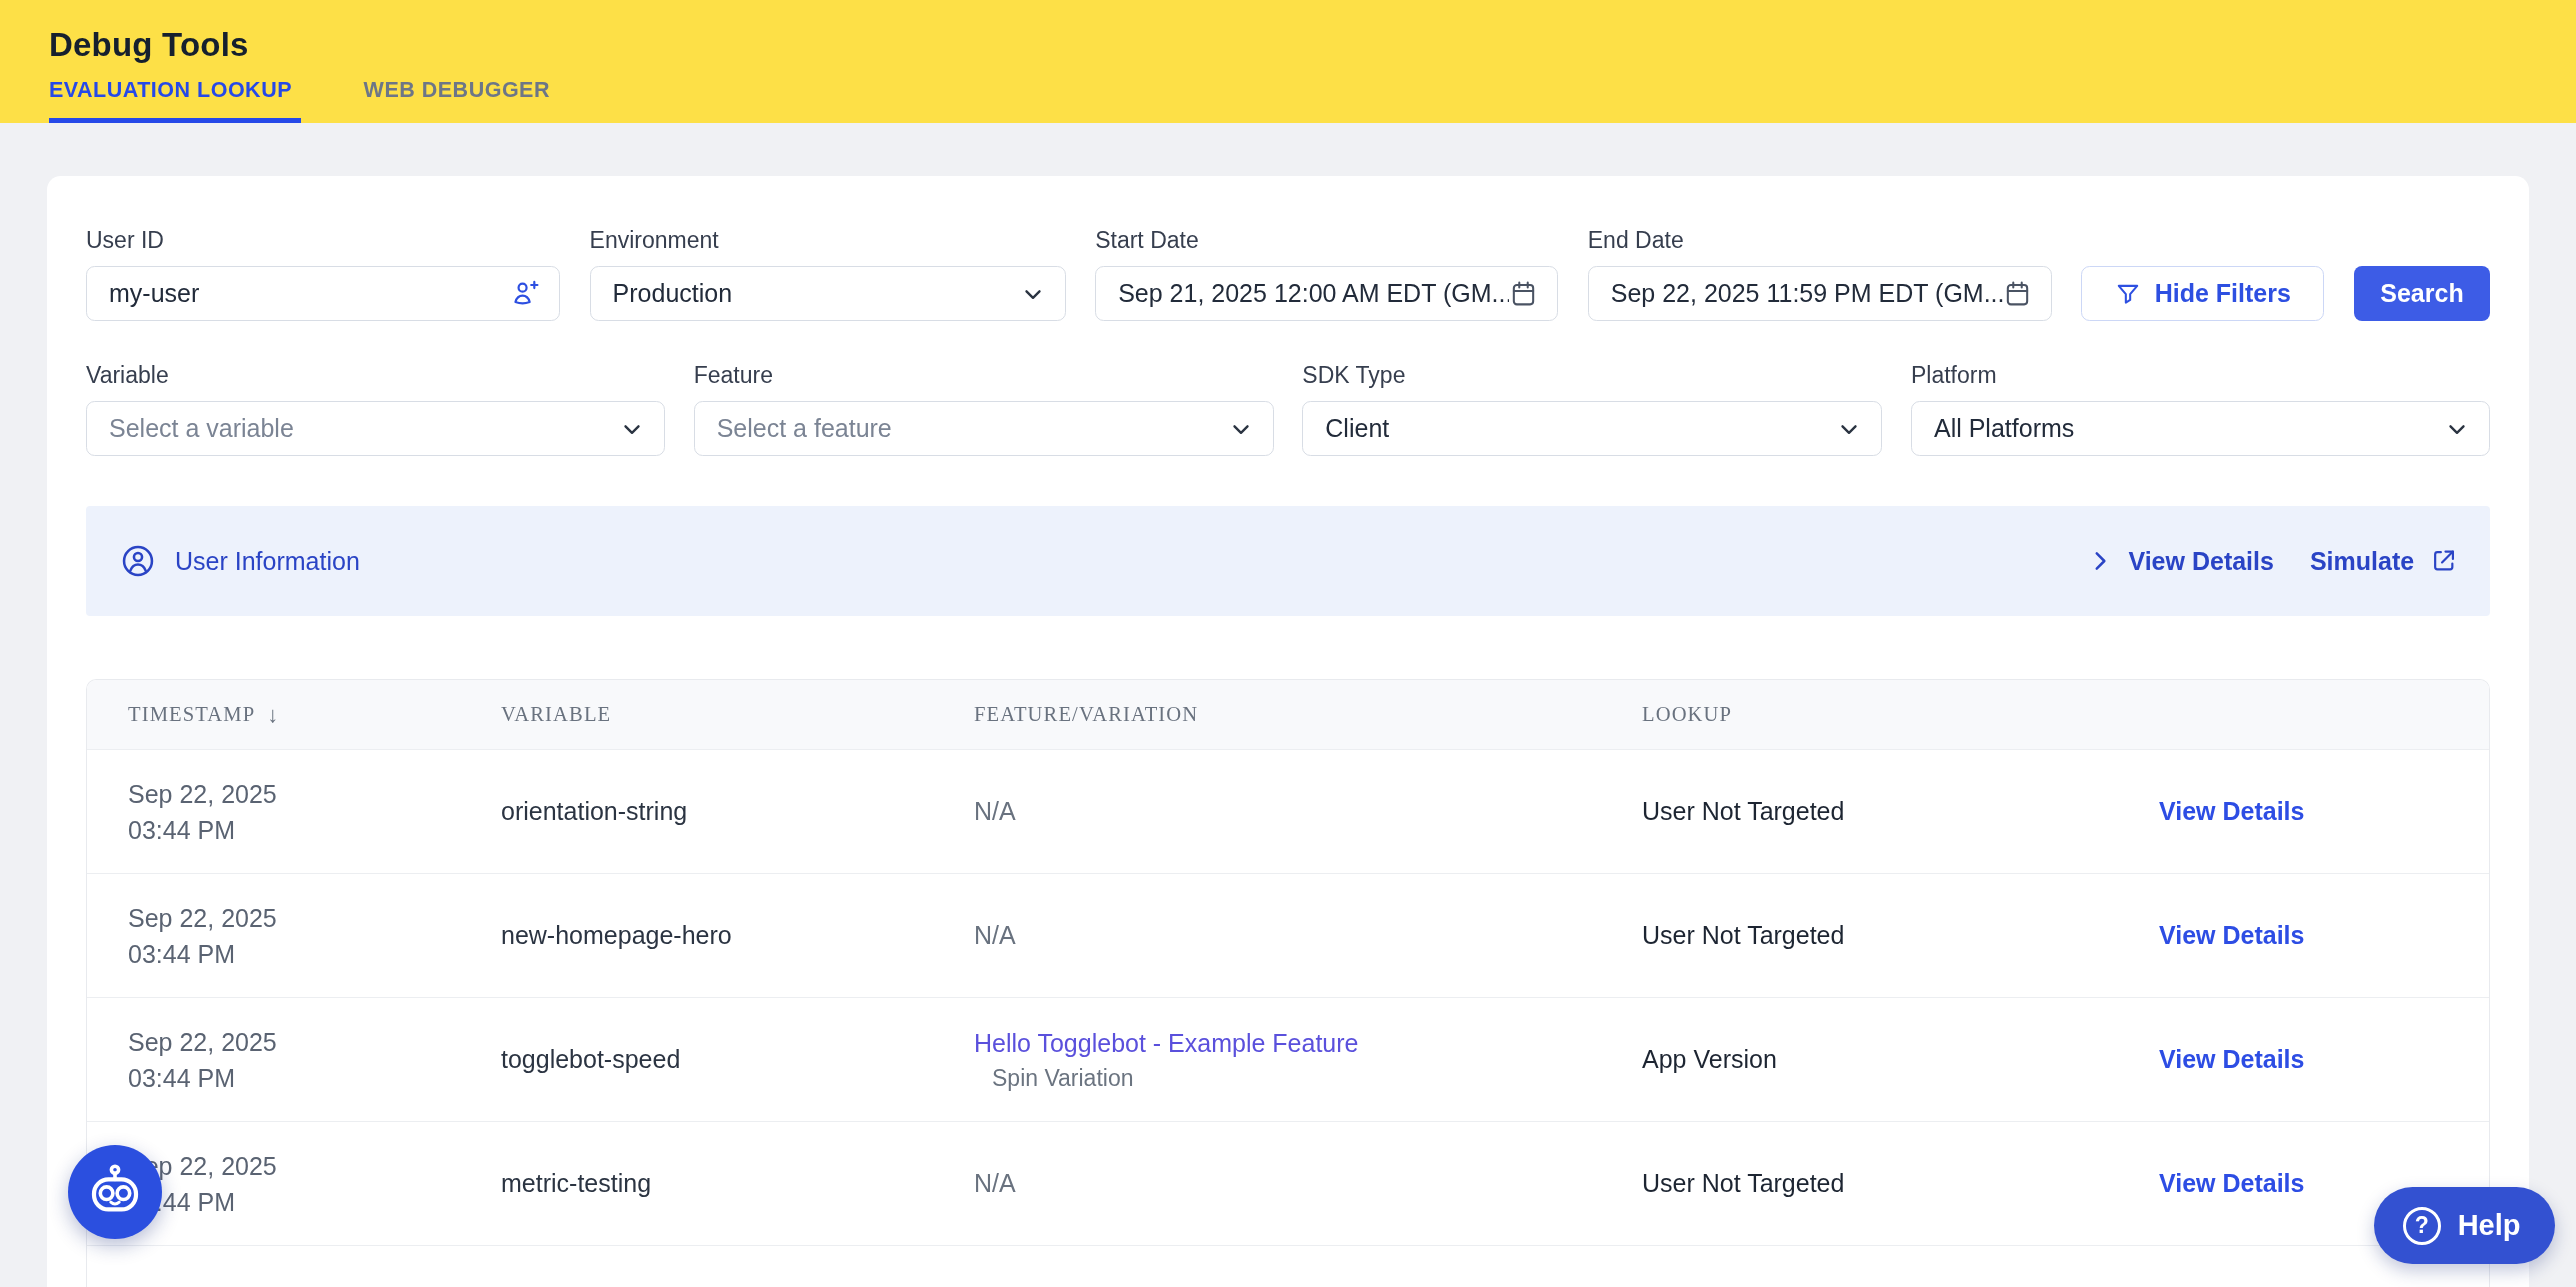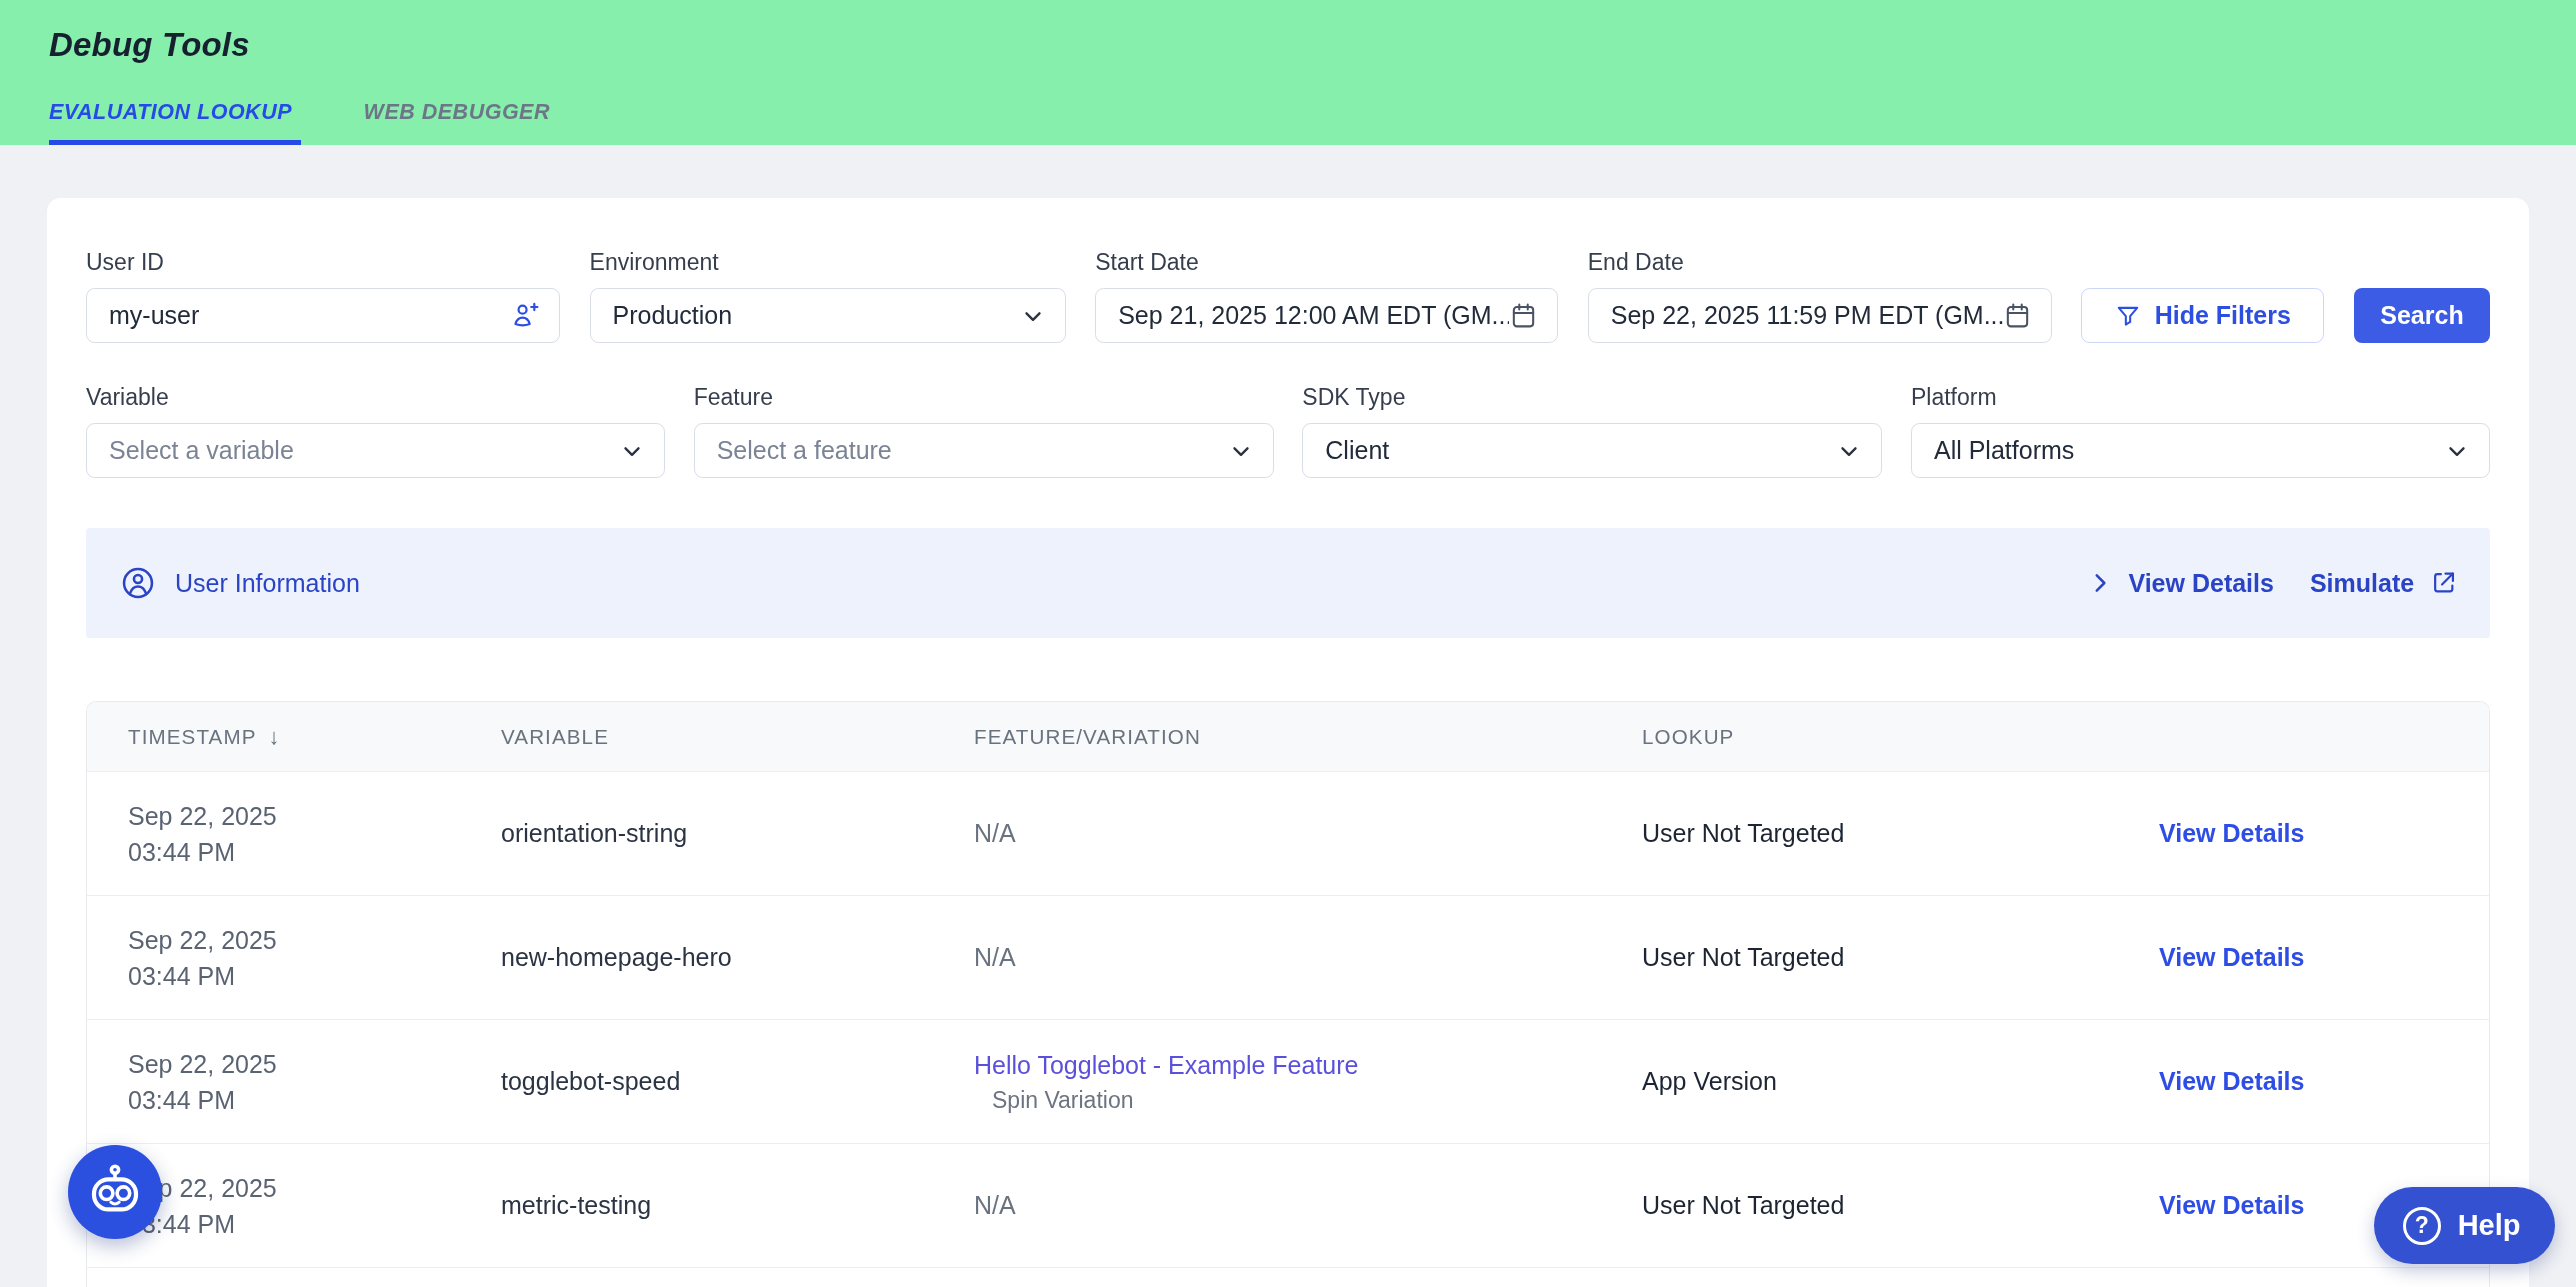--- a/index.html
+++ b/index.html
@@ -2,21 +2,21 @@
 <html style="font-size:13.7px"><head>
 <meta charset="utf-8">
 <style>
   * { box-sizing: border-box; margin: 0; padding: 0; }
   html,body { width:2576px; height:1287px; overflow:hidden; }
   body {
     font-family:"Liberation Sans","DejaVu Sans",sans-serif;
     background:#f0f1f4; color:#222b3a;
   }
   
-  .app-header { background:#86efac; height:145px; position:relative;font-style:italic; }
+  .app-header { background:#fde047; height:123px; position:relative; }
   .page-title { position:absolute; left:49px; top:26px; font-size:33px; font-weight:700; color:#16202e; letter-spacing:0.2px; }
   .tabs { position:absolute; left:49px; bottom:0; display:flex; gap:63px; }
   .tab { font-size:21.5px; font-weight:700; letter-spacing:0.5px; color:#6d7687; padding:0 8.6px 15.4px 0; cursor:pointer; border-bottom:5.1px solid transparent; }
   .tab.active { color:#2649e8; border-bottom-color:#2649e8; }
   
   .main { padding:53px 47px 0 47px; height:1142px; }
   .card { background:#fff; border-radius:13.7px; padding:51px 39px 0 39px; height:1287px; }
   
   .filter-row { display:flex; justify-content:space-between; }
   .filter-row + .filter-row { margin-top:41px; }
@@ -52,21 +52,21 @@
     display:flex; align-items:center; justify-content:space-between; padding:0 33px 0 34px;
     color:#2a44c5;
   }
   .banner-left { display:flex; align-items:center; gap:19px; font-size:25px; font-weight:500; }
   .banner-right { display:flex; align-items:center; gap:36px; font-size:25px; font-weight:600; }
   .banner-link { display:flex; align-items:center; gap:15.4px; cursor:pointer; }
   
   .table { margin-top:63px; border:1.7px solid #e8eaee; border-bottom:none; border-radius:10.3px 10.3px 0 0; overflow:hidden; }
   .trow { display:grid; grid-template-columns:373px 473px 668px 517px auto; align-items:center; }
   .trow > div { padding-left:41px; }
-  .thead { height:69px; background:#f8f9fb; font-size:20.6px; font-weight:500; letter-spacing:1.1px; color:#69727f; }
+  .thead { height:69px; background:#f8f9fb; font-size:20.6px; font-weight:500; letter-spacing:1.1px; color:#69727f;font-family:Liberation Serif, serif; }
   .th { display:flex; align-items:center; gap:12px; }
   .sort-arrow { font-size:22px; color:#69727f; }
   .tbody-row { height:124px; border-top:1.7px solid #eceef1; background:#fff; font-size:25px; }
   .cell-ts { color:#5a6372; line-height:36px; }
   .cell-var { color:#2b3442; }
   .cell-na { color:#69727f; }
   .cell-reason { color:#1d2532; }
   .cell-action a, .view-details-link { color:#2d4de4; font-weight:600; text-decoration:none; cursor:pointer; }
   .feature-link { color:#5a50dc; cursor:pointer; line-height:36px; }
   .variation-sub { color:#6b7480; font-size:23px; line-height:34px;margin-left:18px; }

